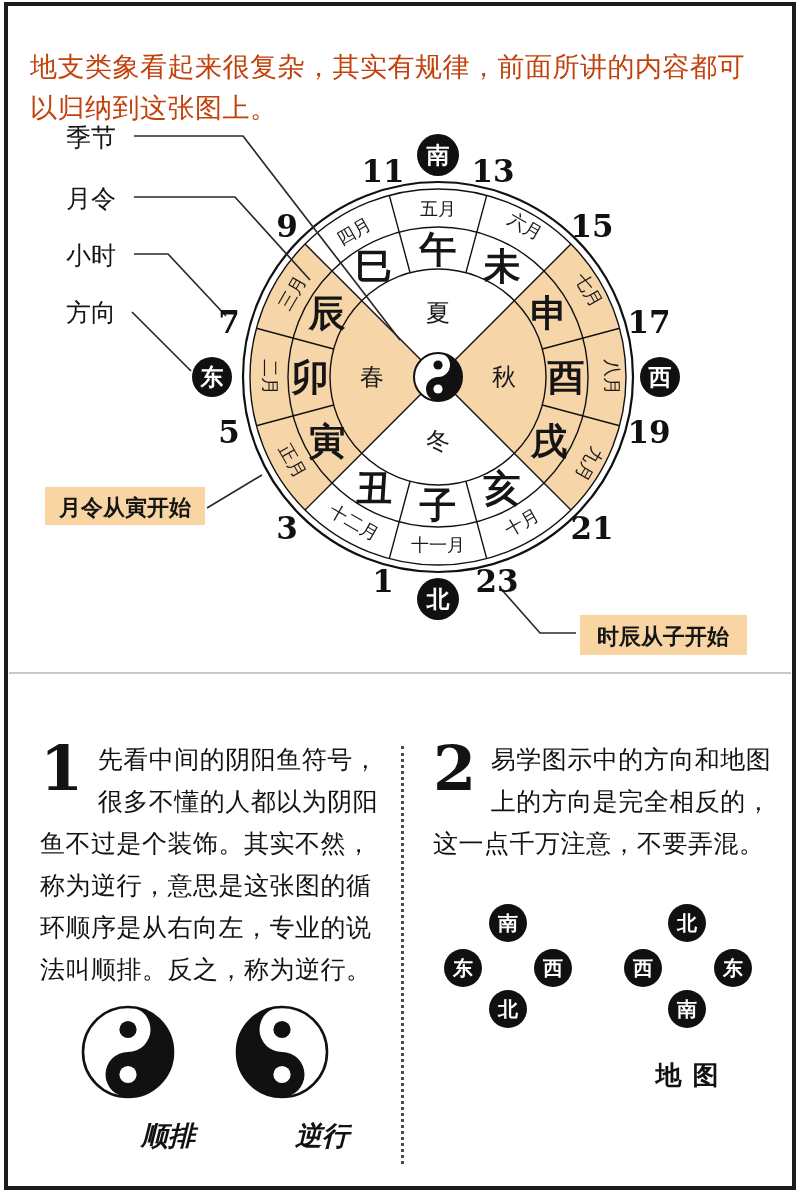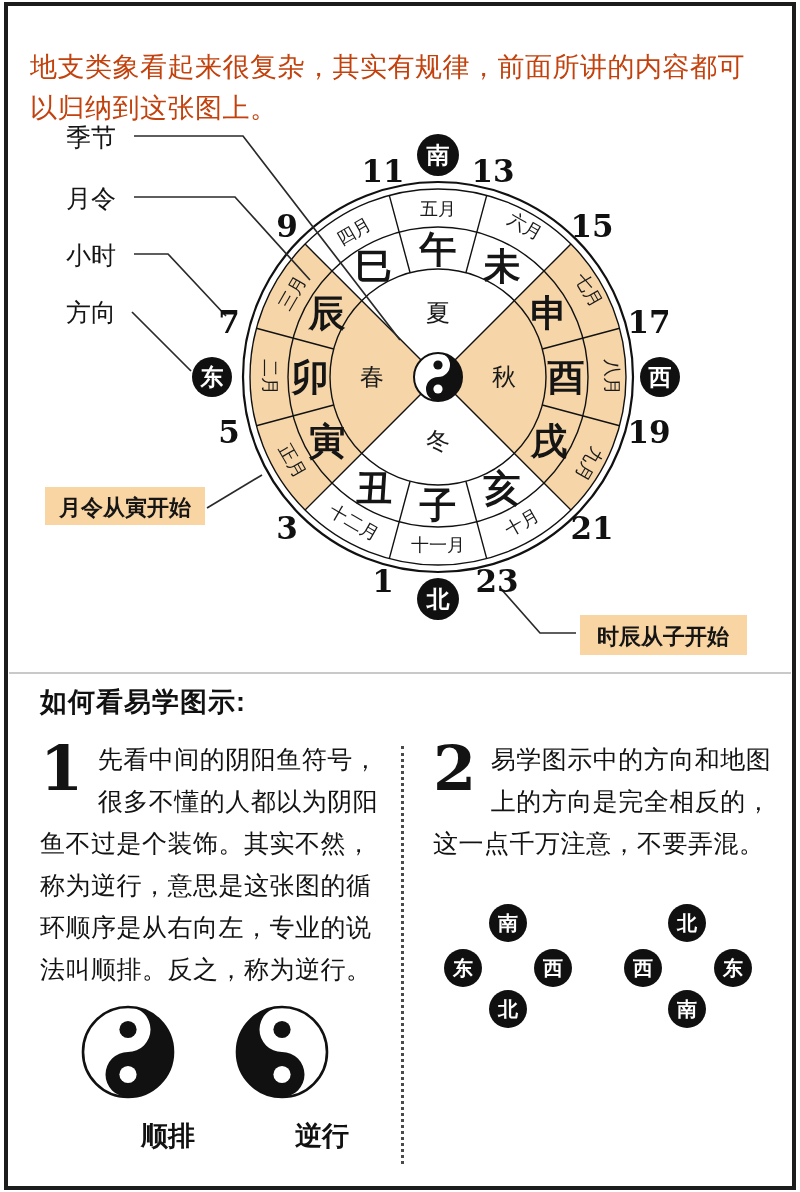--- a/index.html
+++ b/index.html
@@ -21,21 +21,21 @@
   .howto-heading{position:absolute;left:40px;top:684px;font-size:27px;font-weight:bold;letter-spacing:1px;}
   .col{position:absolute;top:738px;font-size:25px;line-height:42px;letter-spacing:.5px;color:#131313;}
   .col1{left:40px;width:356px;}
   .col2{left:433px;width:340px;}
   .bignum{float:left;font-family:"DejaVu Serif",serif;font-weight:bold;font-size:62px;
           line-height:58px;margin:2px 14px 0 0;}
   .dotline{position:absolute;left:401px;top:746px;height:418px;width:0;border-left:3px dotted #4a4a4a;}
   .yy-row{position:absolute;left:40px;top:1000px;width:356px;height:160px;}
   .yy{position:absolute;top:2px;width:100px;height:100px;}
   .yy1{left:38px;} .yy2{left:192px;}
-  .yy-cap{position:absolute;top:118px;width:100px;text-align:center;font-size:27px;font-weight:bold;}
+  .yy-cap{position:absolute;top:118px;width:100px;text-align:center;font-size:27px;font-weight:bold;font-style:italic;}
   .cap1{left:78px;} .cap2{left:232px;}
   .dir-row{position:absolute;left:432px;top:898px;width:344px;height:200px;}
   .dbadge{position:absolute;width:38px;height:38px;border-radius:50%;background:#101010;color:#fff;
           font-size:20px;font-weight:bold;display:flex;align-items:center;justify-content:center;}
   .dir-cap{position:absolute;top:160px;width:120px;text-align:center;font-size:26px;font-weight:bold;letter-spacing:2px;}
 </style>
 </head>
 <body>
 
 <div class="page">
@@ -174,21 +174,20 @@
         <text class="btxt" x="212" y="295">东</text>
       </g>
       <g>
         <circle cx="660" cy="287" r="20" fill="#101010"></circle>
         <text class="btxt" x="660" y="295">西</text>
       </g>
     </g>
   </svg>
 
   <div class="sect-divider"></div>
-  <div class="howto-heading">如何看易学图示:</div>
 
   <div class="col col1">
     <span class="bignum">1</span>
     <span>先看中间的阴阳鱼符号，很多不懂的人都以为阴阳鱼不过是个装饰。其实不然，称为逆行，意思是这张图的循环顺序是从右向左，专业的说法叫顺排。反之，称为逆行。</span>
   </div>
 
   <div class="col col2">
     <span class="bignum">2</span>
     <span>易学图示中的方向和地图上的方向是完全相反的，这一点千万注意，不要弄混。</span>
   </div>
@@ -219,14 +218,15 @@
     <div class="dbadge" style="left:57px;top:6px;">南</div>
     <div class="dbadge" style="left:12px;top:51px;">东</div>
     <div class="dbadge" style="left:102px;top:51px;">西</div>
     <div class="dbadge" style="left:57px;top:92px;">北</div>
 
     <div class="dbadge" style="left:236px;top:6px;">北</div>
     <div class="dbadge" style="left:192px;top:51px;">西</div>
     <div class="dbadge" style="left:282px;top:51px;">东</div>
     <div class="dbadge" style="left:236px;top:92px;">南</div>
 
+    <div class="dir-cap" style="left:196px;">地 图</div>
   </div>
 </div>
 
 </body></html>

